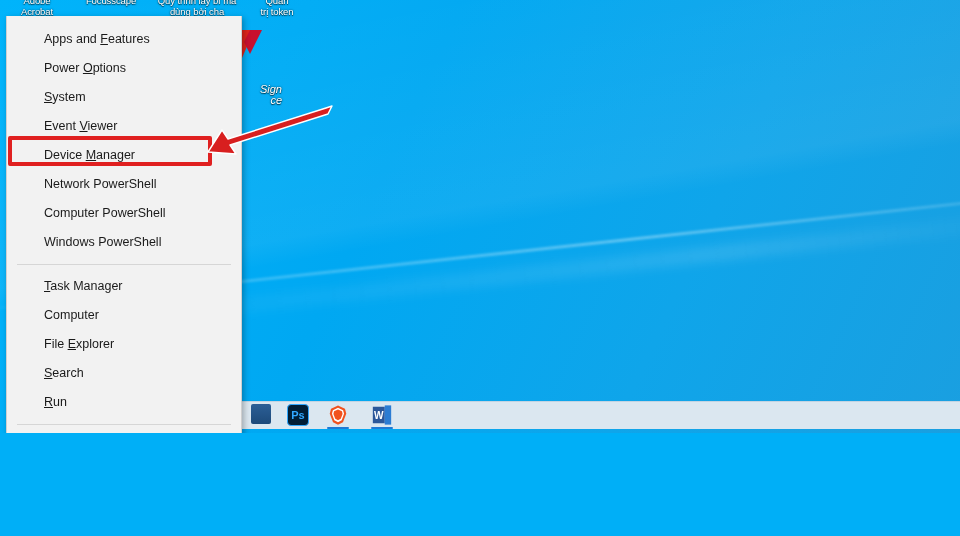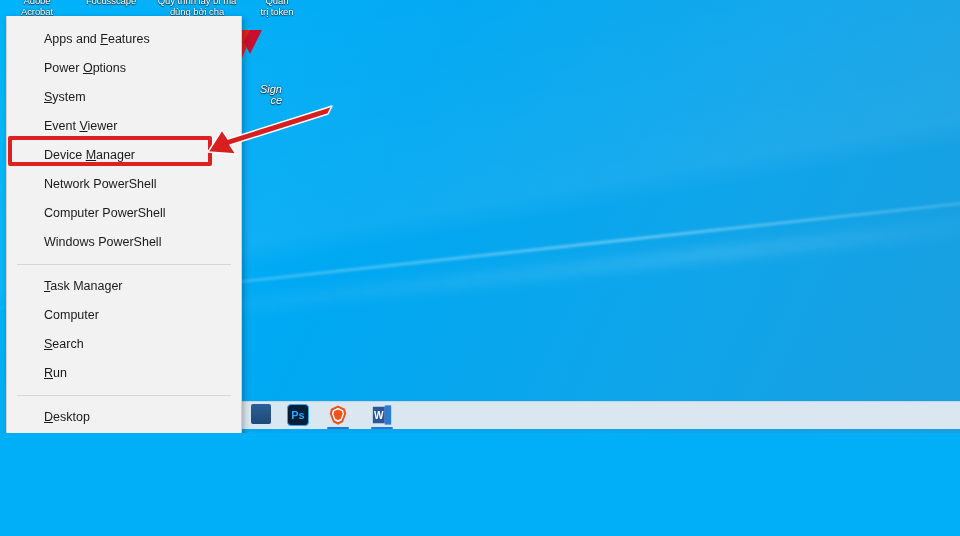--- a/index.html
+++ b/index.html
@@ -288,20 +288,21 @@
         <div class="menu-item"><span>Power <span class="acc">O</span>ptions</span></div>
         <div class="menu-item"><span><span class="acc">S</span>ystem</span></div>
         <div class="menu-item"><span>Event <span class="acc">V</span>iewer</span></div>
         <div class="menu-item"><span>Device <span class="acc">M</span>anager</span></div>
         <div class="menu-item"><span>Network PowerShell</span></div>
         <div class="menu-item"><span>Computer PowerShell</span></div>
         <div class="menu-item"><span>Windows PowerShell</span></div>
         <div class="menu-sep"></div>
         <div class="menu-item"><span><span class="acc">T</span>ask Manager</span></div>
         <div class="menu-item"><span>Computer</span></div>
+        <div class="menu-item"><span>File <span class="acc">E</span>xplorer</span></div>
         <div class="menu-item"><span><span class="acc">S</span>earch</span></div>
         <div class="menu-item"><span><span class="acc">R</span>un</span></div>
         <div class="menu-sep"></div>
         <div class="menu-item"><span><span class="acc">D</span>esktop</span></div>
       </div>
   </div>
 
   <div class="highlight-box"></div>
 
   <div class="arrow-annot">

